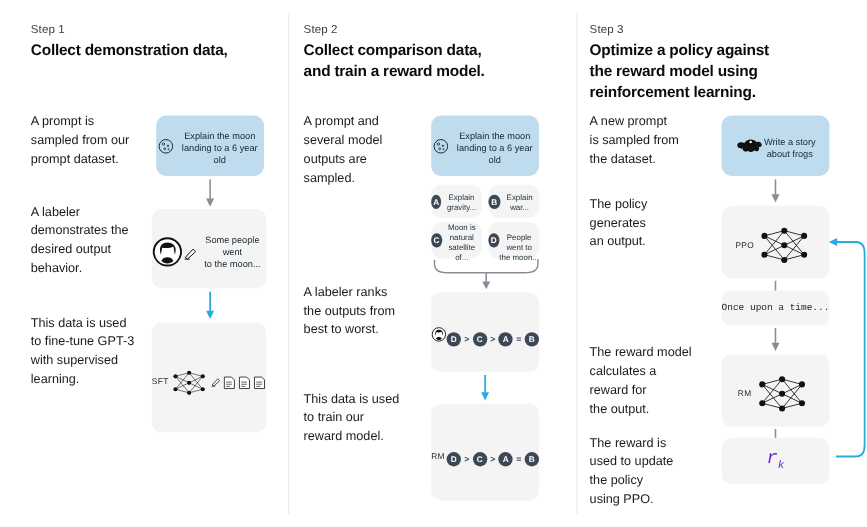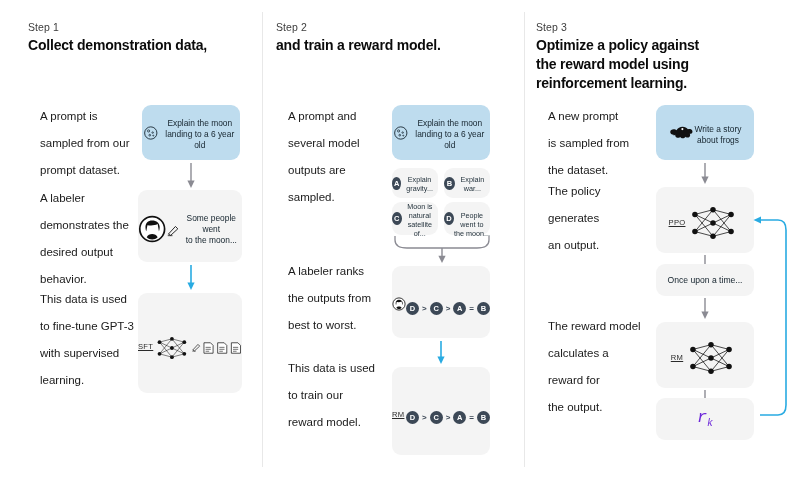--- a/index.html
+++ b/index.html
@@ -11,29 +11,29 @@
   .board{position:absolute;inset:0;}
   .col{position:absolute;top:0;height:479px;}
   .col1{left:0;width:262px;}
   .col2{left:262px;width:262px;}
   .col3{left:524px;width:264px;}
   .divider{position:absolute;top:12px;width:1px;height:455px;background:#e8e8e8;}
   .d1{left:262px;} .d2{left:524px;}
 
   .step-label{position:absolute;font-size:10.5px;color:#3d3d3d;letter-spacing:.1px;}
   .step-title{position:absolute;font-size:14px;font-weight:bold;line-height:19px;color:#0b0b0b;letter-spacing:-.2px;}
-  .body-text{position:absolute;font-size:11.5px;line-height:27px;color:#1a1a1a;margin-left:12px;}
+  .body-text{position:absolute;font-size:11.5px;line-height:17px;color:#1a1a1a;}
 
   .card{position:absolute;box-sizing:border-box;border-radius:9px;background:#f4f4f4;}
   .card.blue{background:#bedcee;}
   .card-text{font-size:8.4px;line-height:11px;text-align:center;color:#13222c;}
   .card.blue .card-text{color:#15242e;}
   .mini-text{font-size:7.2px;line-height:9px;text-align:center;color:#23323c;}
 
-  .netlabel{font-size:7.6px;text-align:center;color:#2a2a2a;letter-spacing:.3px;text-decoration:underline;}
+  .netlabel{font-size:7.6px;text-align:center;color:#2a2a2a;letter-spacing:.3px;}
   .rk{font-family:Liberation Mono, monospace;font-style:italic;font-size:17px;text-align:center;color:#6d28d9;}
   .rk sub{font-size:10px;font-style:italic;}
 
   .arrow{position:absolute;}
   .badge{
     width:13px;height:13px;border-radius:50%;background:#3c4856;color:#fff;
     font-size:7.5px;font-weight:bold;display:flex;align-items:center;justify-content:center;
   }
   .rankrow{display:flex;align-items:center;justify-content:center;gap:3px;}
   .rankop{font-size:8px;color:#3c4856;font-weight:bold;}
@@ -155,20 +155,21 @@
               <line x1="47.5" y1="15" x2="53" y2="15"></line>
           </g>
         </svg>
       </div>
     </div>
   </div>
 
   <div class="col col2">
     <div class="step-label" style="left:14px;top:21px;">Step 2</div>
     <div class="step-title" style="left:14px;top:36px;width:240px;">
+      <div>Collect comparison data,</div>
       <div>and train a reward model.</div>
     </div>
 
     <div class="body-text" style="left:14px;top:258px;width:116px;white-space:pre-line;">A labeler ranks
 the outputs from
 best to worst.</div>
     <div class="body-text" style="left:14px;top:103px;width:112px;white-space:pre-line;">A prompt and
 several model
 outputs are
 sampled.</div>
@@ -299,20 +300,24 @@
     <div class="body-text" style="left:12px;top:103px;width:118px;white-space:pre-line;">A new prompt
 is sampled from
 the dataset.</div>
     <div class="body-text" style="left:12px;top:178px;width:112px;white-space:pre-line;">The policy
 generates
 an output.</div>
     <div class="body-text" style="left:12px;top:313px;width:124px;white-space:pre-line;">The reward model
 calculates a
 reward for
 the output.</div>
+    <div class="body-text" style="left:12px;top:395px;width:120px;white-space:pre-line;">The reward is
+used to update
+the policy
+using PPO.</div>
 
     <div class="card blue" style="left:132px;top:105px;width:98px;height:55px;">
       <div class="flexcol">
         <svg width="26" height="17" viewBox="0 0 34 22">
           <path d="M6 14c-2.6 0-4.4-1.6-4.4-3.6 0-2.2 2-3.6 4.6-3.6 1.6 0 2.6.4 3.6 1.2 1.6-2.6 4.6-4.4 8-4.4 3 0 5.4 1.2 7 3.2 1.2-.6 2.6-.6 3.8 0 1.6.8 2.4 2.4 2 3.8-.4 1.4-1.8 2.2-3.4 2 .8 1.6.6 3.2-.6 4.2-1.4 1.2-3.6 1-5-.4-.6 1.2-2 2-3.6 2-1.4 0-2.6-.6-3.4-1.6-1 1-2.6 1.4-4 1-1.8-.6-2.8-2.2-2.4-3.8-.6.6-1.4 1-2.2 1z" fill="#111"></path>
           <circle cx="17.5" cy="6.5" r="1.4" fill="#fff"></circle>
         </svg>
         <div class="card-text" style="margin-top:4px;white-space:pre-line;">Write a story
 about frogs</div>
       </div>
@@ -352,21 +357,21 @@
           </g>
         </svg>
       </div>
     </div>
 
     <svg class="arrow" style="left:176px;top:255px;" width="10" height="22">
       <line x1="5" y1="0" x2="5" y2="14" stroke="#8b8b93" stroke-width="1.4"></line>
       <polygon points="5,21 1.4,13.5 8.6,13.5" fill="#8b8b93"></polygon>
     </svg>
 
-    <div class="card" style="left:132px;top:264px;width:98px;height:32px;">
+    <div class="card" style="left:132px;top:264px;width:98px;height:32px;font-family:Liberation Mono, monospace;">
       <div class="flexcol">
         <div class="card-text" style="font-size:8.6px;">Once upon a time...</div>
       </div>
     </div>
 
     <svg class="arrow" style="left:176px;top:298px;" width="10" height="22">
       <line x1="5" y1="0" x2="5" y2="14" stroke="#8b8b93" stroke-width="1.4"></line>
       <polygon points="5,21 1.4,13.5 8.6,13.5" fill="#8b8b93"></polygon>
     </svg>
 

